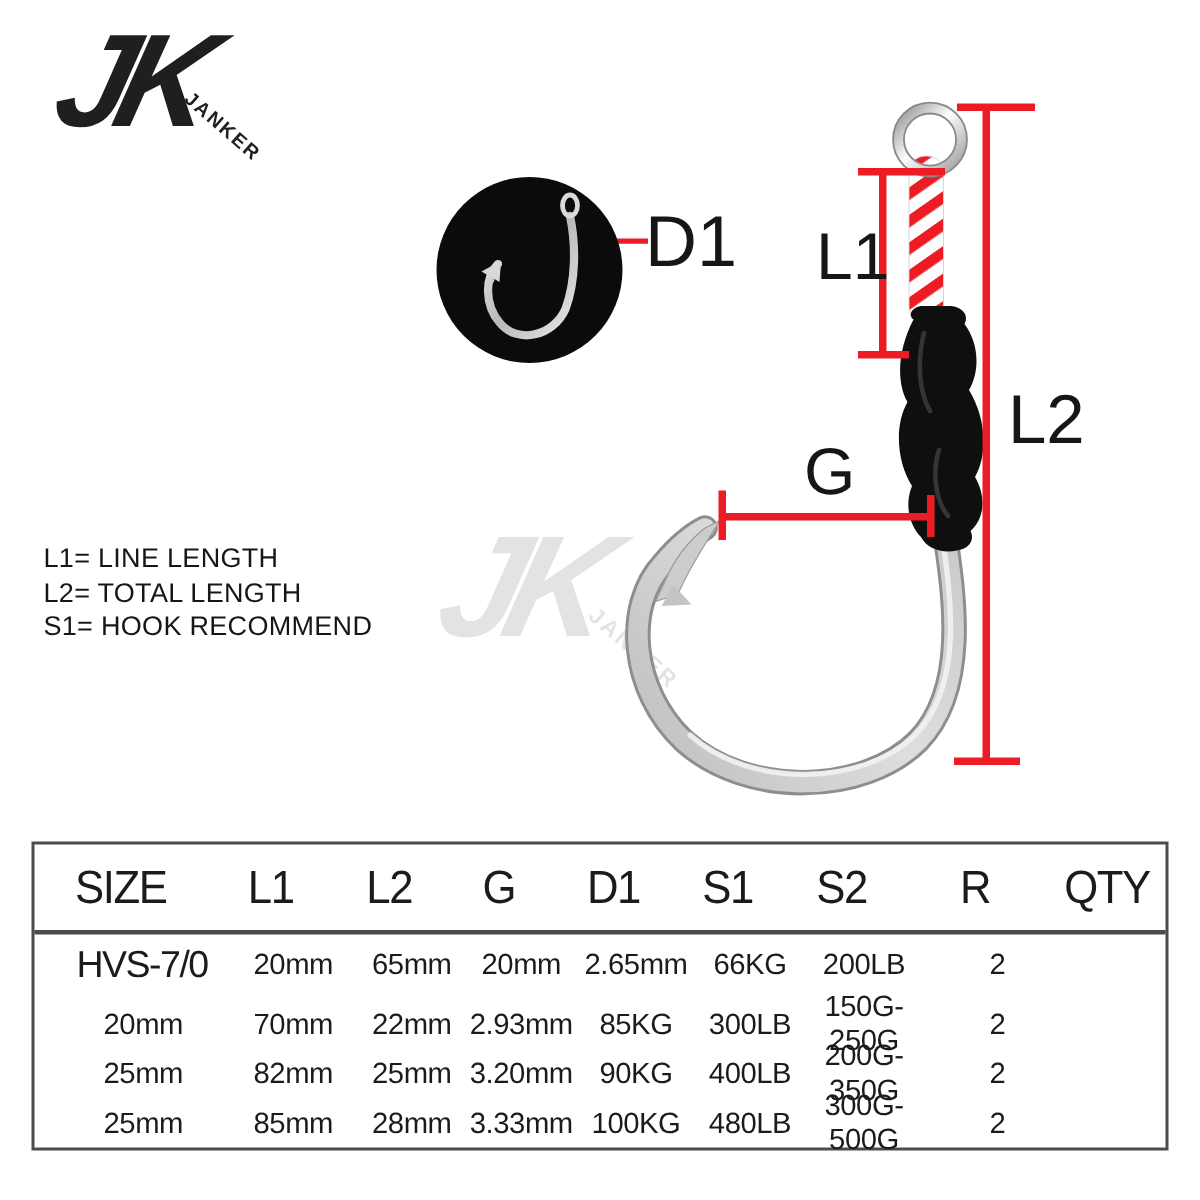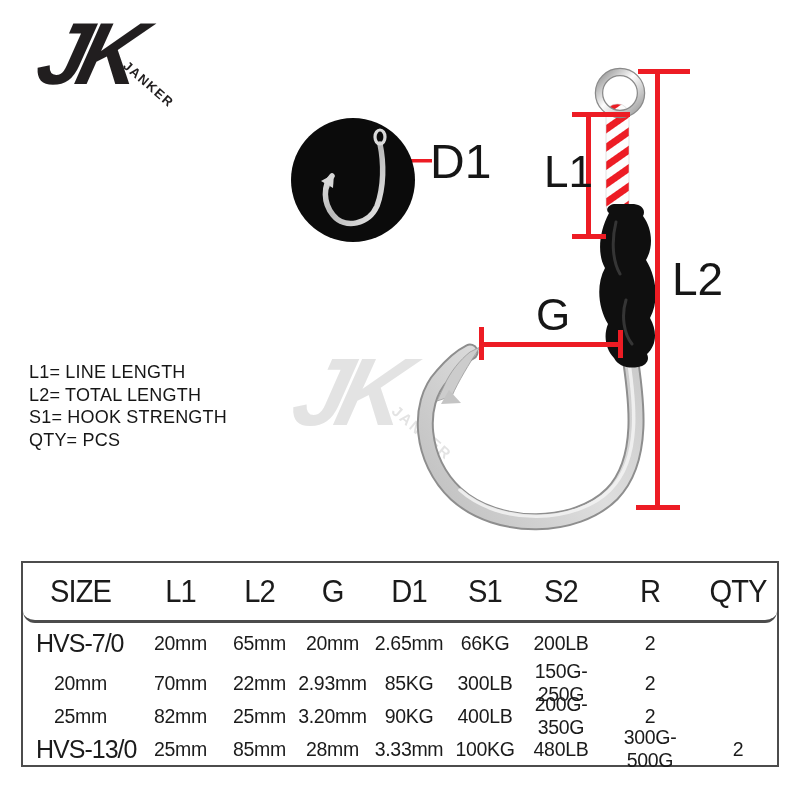--- a/index.html
+++ b/index.html
@@ -55,30 +55,30 @@
   
   .legend{position:absolute;left:29px;top:361px;z-index:2;}
   .legend-line{font-size:18px;line-height:22.7px;color:var(--ink);letter-spacing:0.2px;white-space:nowrap;}
   
   .spec-table{
     position:absolute;left:21px;top:561px;width:754px;z-index:2;
     border:2px solid #4c4c4c;background:#fff;
   }
   .thead{
     display:grid;grid-template-columns:115px 85px 73px 73px 80px 72px 80px 98px 78px;
-    height:57px;border-bottom:3px solid #4c4c4c;align-items:center;border-radius:12px;
+    height:57px;border-bottom:3px solid #4c4c4c;align-items:center;
   }
   .th{
     text-align:center;font-size:31px;color:#1b1b1b;letter-spacing:-1px;
     transform:scaleX(0.94);
   }
   .tbody{padding:4px 0 6px 0;}
   .tr{
     display:grid;grid-template-columns:115px 85px 73px 73px 80px 72px 80px 98px 78px;
-    height:33px;align-items:center;
+    height:33px;align-items:center;padding-left:15px;
   }
   .td{text-align:center;font-size:19.5px;color:#1b1b1b;letter-spacing:-0.3px;}
   .td.row-label{text-align:left;padding-left:13px;font-size:25px;letter-spacing:-1px;}
 </style>
 </head>
 <body>
 
 <div class="logo">
   <span class="jk">JK</span>
   <span class="janker">JANKER</span>
@@ -172,22 +172,21 @@
 </svg>
 
 <div class="dim-label d1">D1</div>
 <div class="dim-label l1">L1</div>
 <div class="dim-label l2">L2</div>
 <div class="dim-label g">G</div>
 
 <div class="legend" id="legend">
     <div class="legend-line">L1= LINE LENGTH</div>
     <div class="legend-line">L2= TOTAL LENGTH</div>
-    <div class="legend-line">S1= HOOK STRENGTH</div>
-    <div class="legend-line">QTY= PCS</div>
+    <div class="legend-line">S1= HOOK RECOMMEND</div>
   </div>
 
 <div class="spec-table">
   <div class="thead" id="thead">
       <div class="th">SIZE</div>
       <div class="th">L1</div>
       <div class="th">L2</div>
       <div class="th">G</div>
       <div class="th">D1</div>
       <div class="th">S1</div>
@@ -220,21 +219,20 @@
         <div class="td">25mm</div>
         <div class="td">82mm</div>
         <div class="td">25mm</div>
         <div class="td">3.20mm</div>
         <div class="td">90KG</div>
         <div class="td">400LB</div>
         <div class="td">200G-350G</div>
         <div class="td">2</div>
       </div>
       <div class="tr">
-        <div class="td row-label">HVS-13/0</div>
         <div class="td">25mm</div>
         <div class="td">85mm</div>
         <div class="td">28mm</div>
         <div class="td">3.33mm</div>
         <div class="td">100KG</div>
         <div class="td">480LB</div>
         <div class="td">300G-500G</div>
         <div class="td">2</div>
       </div>
     </div>

